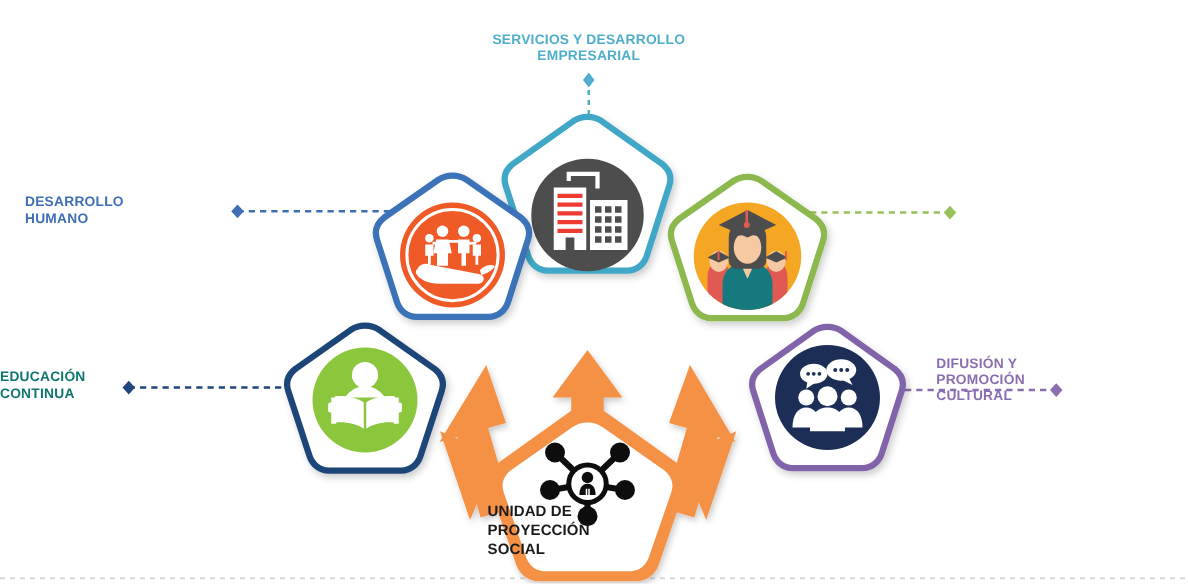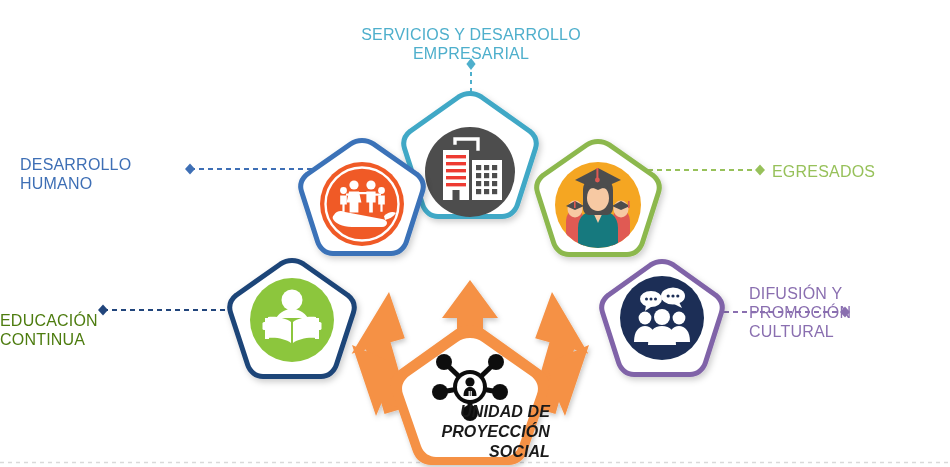--- a/index.html
+++ b/index.html
@@ -12,47 +12,46 @@
   }
   #canvas {
     position: relative;
     width: 950px;
     height: 467px;
     background: #ffffff;
     overflow: hidden;
   }
   .label {
     position: absolute;
-    font-weight: normal;
-    font-size: 16px;
+    font-weight: bold;
+    font-size: 11px;
     letter-spacing: 0.2px;
     line-height: 1.18;
     white-space: pre-line;
   }
   .label.right { text-align: left; }
   .label.left  { text-align: left; }
   .label.center{ text-align: center; }
 
   #svg-layer {
     position: absolute;
     left: 0; top: 0;
     width: 950px;
     height: 467px;
   }
   .hub-text {
     position: absolute;
     width: 160px;
-    text-align: right;
+    text-align: left;
     font-weight: bold;
-    font-size: 16px;
+    font-size: 12px;
     line-height: 1.25;
     color: #1a1a1a;
     white-space: pre-line;
     letter-spacing: 0.1px;
-    font-style: italic;
   }
 </style>
 </head>
 <body>
 
 <div id="canvas">
 
   <svg id="svg-layer" viewBox="0 0 950 467">
     <defs>
       <filter id="softshadow" x="-30%" y="-30%" width="180%" height="180%">
@@ -344,24 +343,23 @@
       </g>
     </g>
   </svg>
 
   <div class="label center" style="left:351px; top:26px; width:240px; color:#4EAFCC;">SERVICIOS Y DESARROLLO
 EMPRESARIAL</div>
 
   <div class="label right" style="left:20px; top:156px; width:155px; color:#3E6FB5;">DESARROLLO
 HUMANO</div>
 
-  <div class="label right" style="left:0px; top:296px; width:90px; color:#4d7c0f;margin-top:16px;">EDUCACIÓN
+  <div class="label right" style="left:0px; top:296px; width:90px; color:#0f766e;">EDUCACIÓN
 CONTINUA</div>
 
-  <div class="label left" style="left:772px; top:163px; width:170px; color:#97C15A;">EGRESADOS</div>
 
   <div class="label right" style="left:749px; top:285px; width:133px; color:#8A6FB0;">DIFUSIÓN Y
 PROMOCIÓN
 CULTURAL</div>
 
   <div class="hub-text" style="left:390px; top:402px;">UNIDAD DE
 PROYECCIÓN
 SOCIAL</div>
 
 </div>

